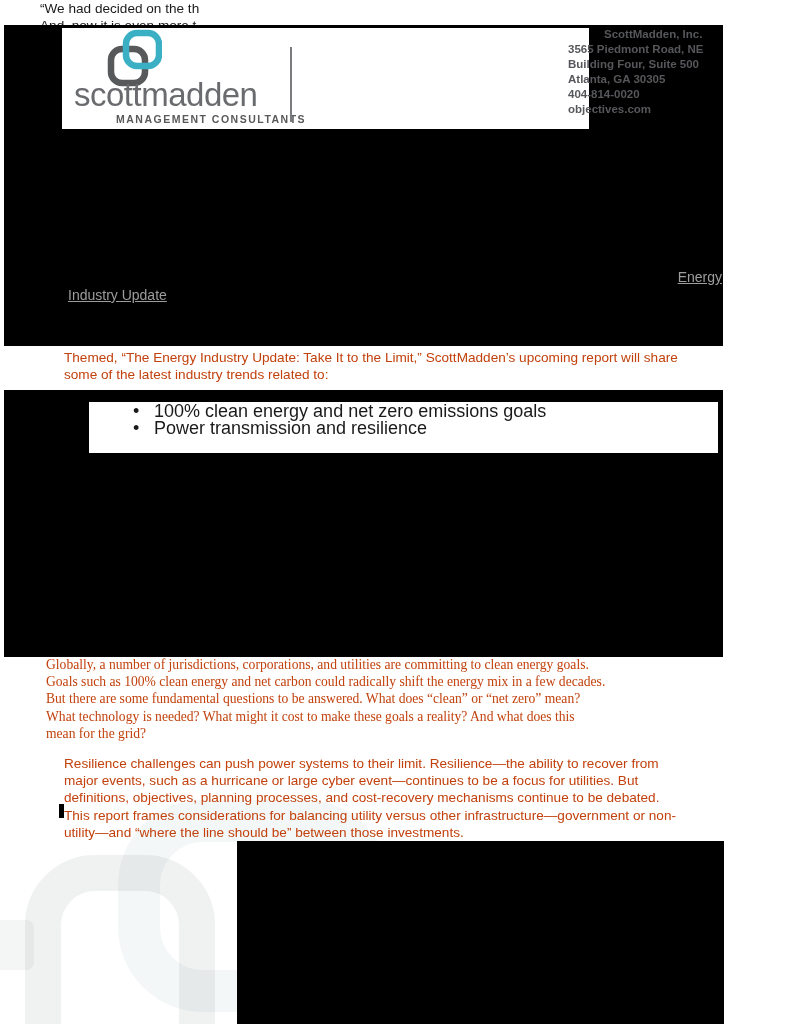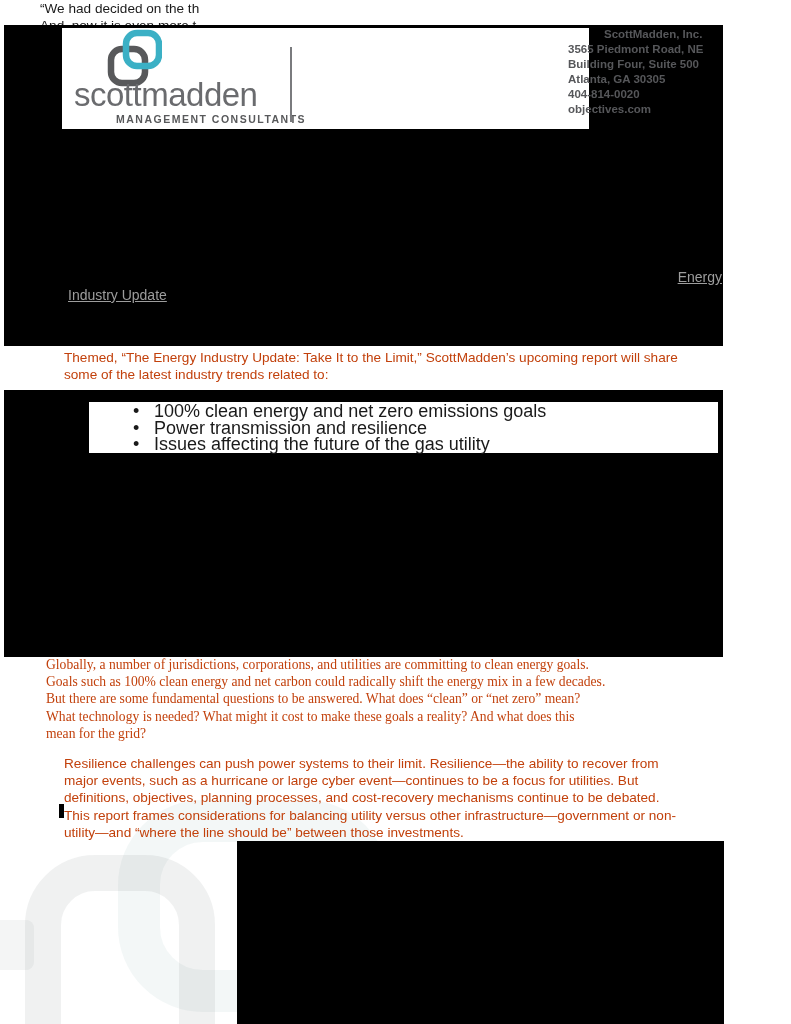--- a/index.html
+++ b/index.html
@@ -92,24 +92,20 @@
 
   <div class="abs" id="bullet-box">
     <div class="bullet-row">
       <span class="dot"></span>
       <span class="btxt">100% clean energy and net zero emissions goals</span>
     </div>
     <div class="bullet-row">
       <span class="dot"></span>
       <span class="btxt">Power transmission and resilience</span>
     </div>
-    <div class="bullet-row">
-      <span class="dot"></span>
-      <span class="btxt">Issues affecting the future of the gas utility</span>
-    </div>
   </div>
 
   <div class="para" id="para-globally">Globally, a number of jurisdictions, corporations, and utilities are committing to clean energy goals.
 Goals such as 100% clean energy and net carbon could radically shift the energy mix in a few decades.
 But there are some fundamental questions to be answered. What does “clean” or “net zero” mean?
 What technology is needed? What might it cost to make these goals a reality? And what does this
 mean for the grid?</div>
   <div class="para" id="para-resilience">Resilience challenges can push power systems to their limit. Resilience—the ability to recover from
 major events, such as a hurricane or large cyber event—continues to be a focus for utilities. But
 definitions, objectives, planning processes, and cost-recovery mechanisms continue to be debated.

